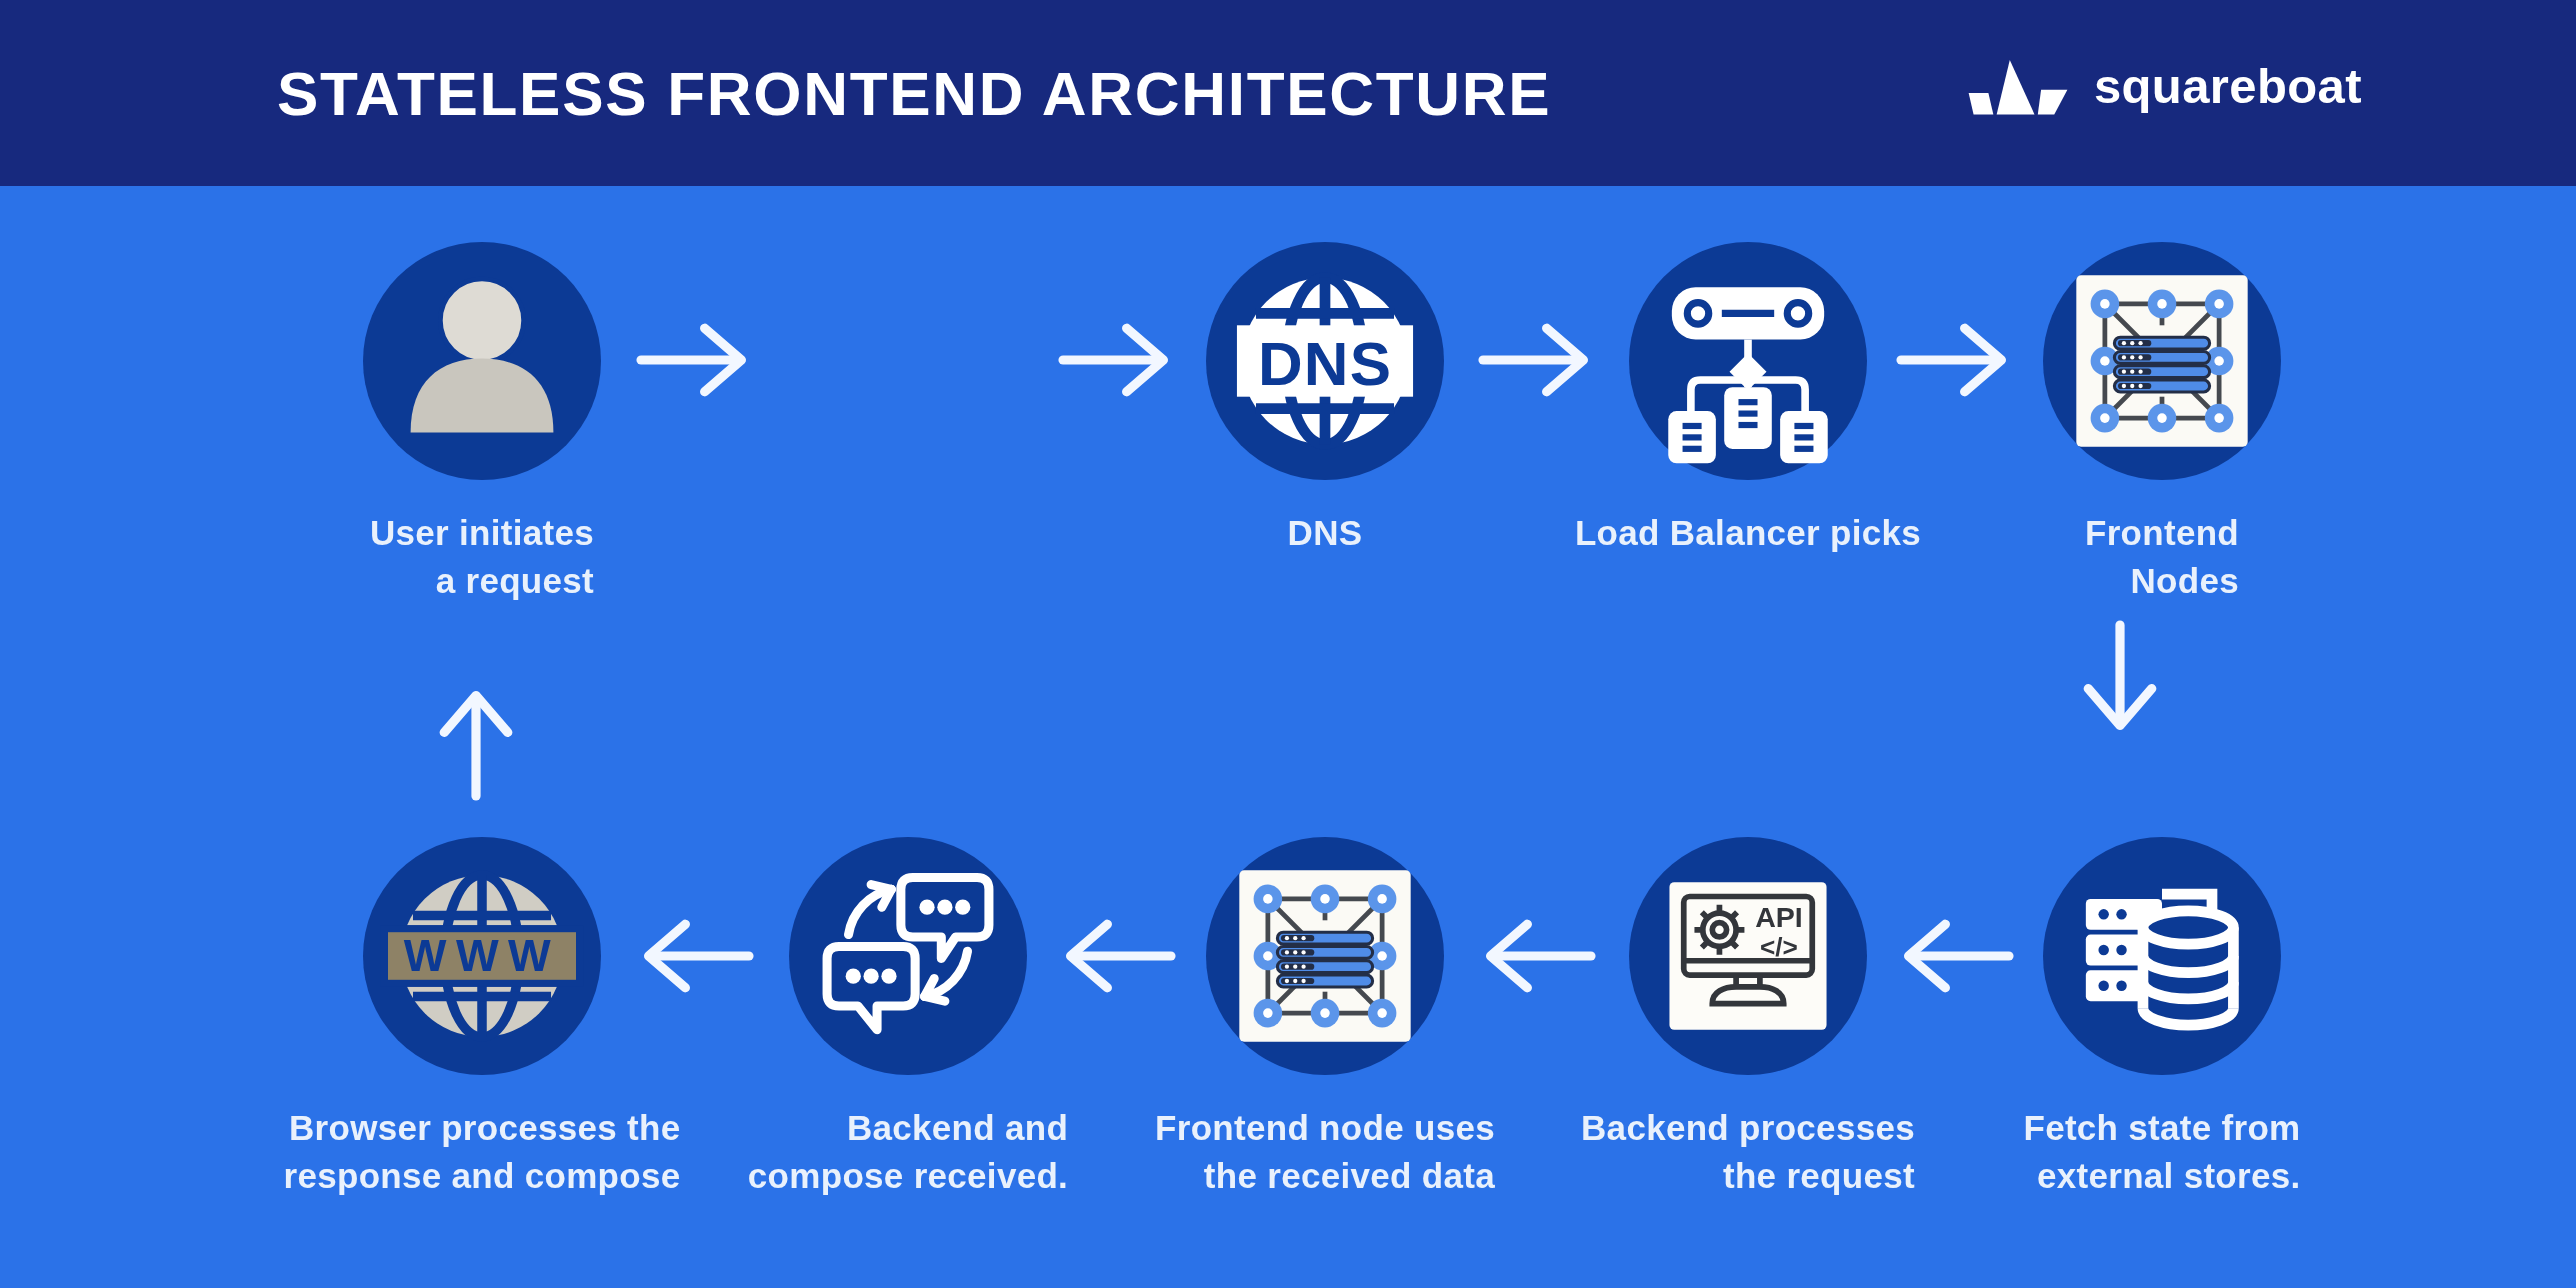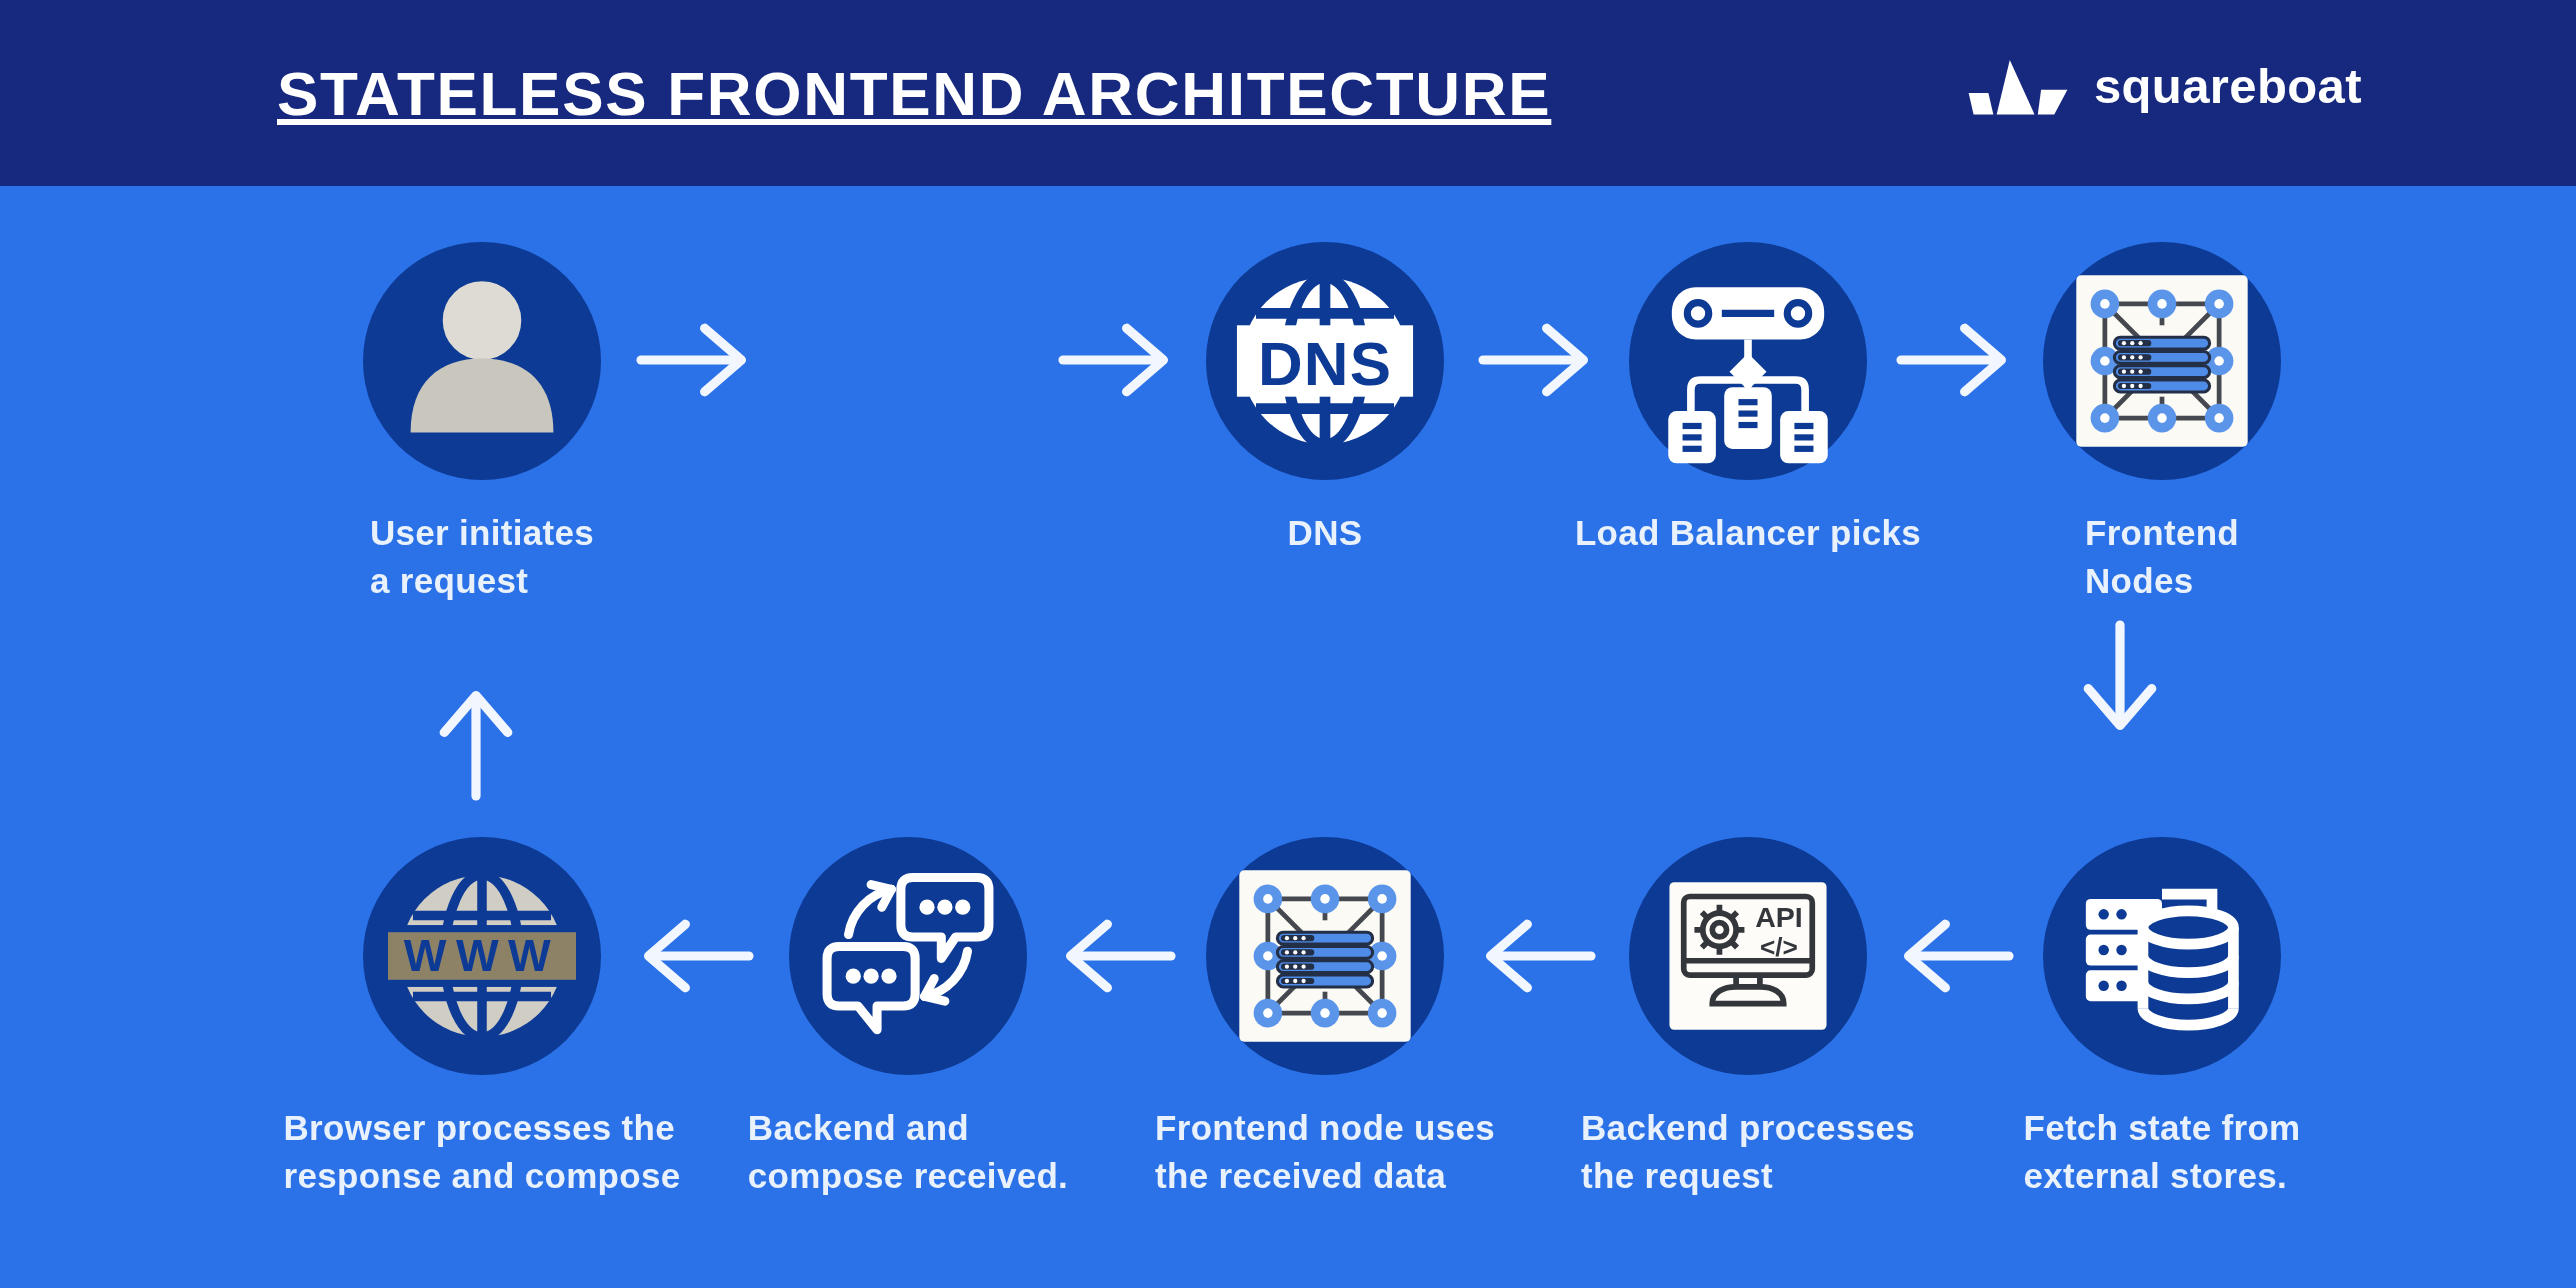--- a/index.html
+++ b/index.html
@@ -10,34 +10,34 @@
   }
   
   .header-bar{
     position:absolute;top:0;left:0;width:2576px;height:186px;
     background:#17297e;box-sizing:border-box;
     display:flex;align-items:center;justify-content:space-between;
     padding:0 214px 0 277px;
   }
   .page-title{
     margin:0;color:#ffffff;font-size:62px;font-weight:800;
-    letter-spacing:1.7px;white-space:nowrap;text-decoration:underline;
+    letter-spacing:1.7px;white-space:nowrap;
   }
   .brand{display:flex;gap:20px;}
   .brand svg{width:107px;height:70px;display:block;}
   .brand-name{color:#ffffff;font-size:49px;font-weight:700;letter-spacing:0.4px;}
   
   .node{
     position:absolute;width:470px;
     display:flex;flex-direction:column;align-items:center;
   }
   .circle{width:238px;height:238px;}
   .circle svg{width:100%;height:100%;display:block;}
   .node-label{
-    margin-top:28.5px;text-align:left;color:#e9f1fc;
+    margin-top:28.5px;text-align:right;color:#e9f1fc;
     font-size:35px;font-weight:700;line-height:1.38;letter-spacing:0.3px;
   }
   .node-label span{display:block;min-height:1.38em;}
   .arrow{position:absolute;}
   .icon-svg text{font-family:"Liberation Sans","DejaVu Sans",sans-serif;}
   .defs-store{position:absolute;width:0;height:0;overflow:hidden;}
 </style>
 </head>
 <body>
 

